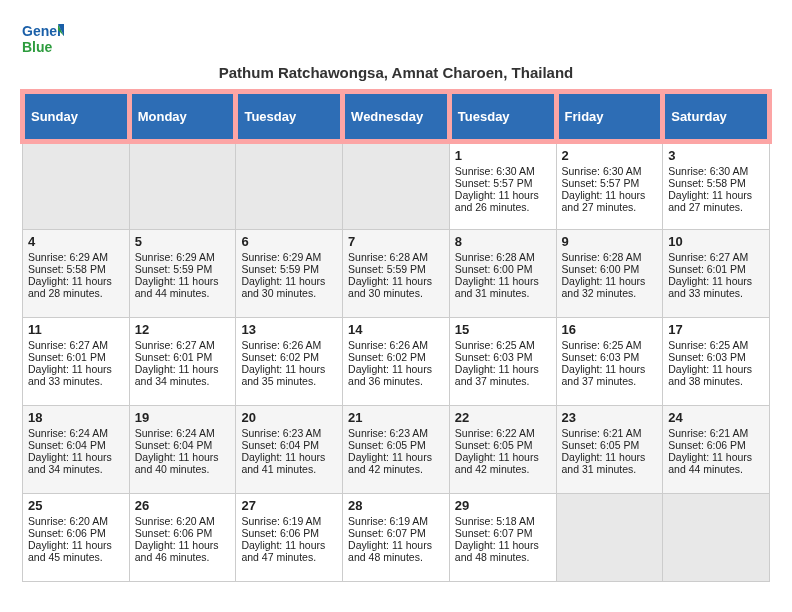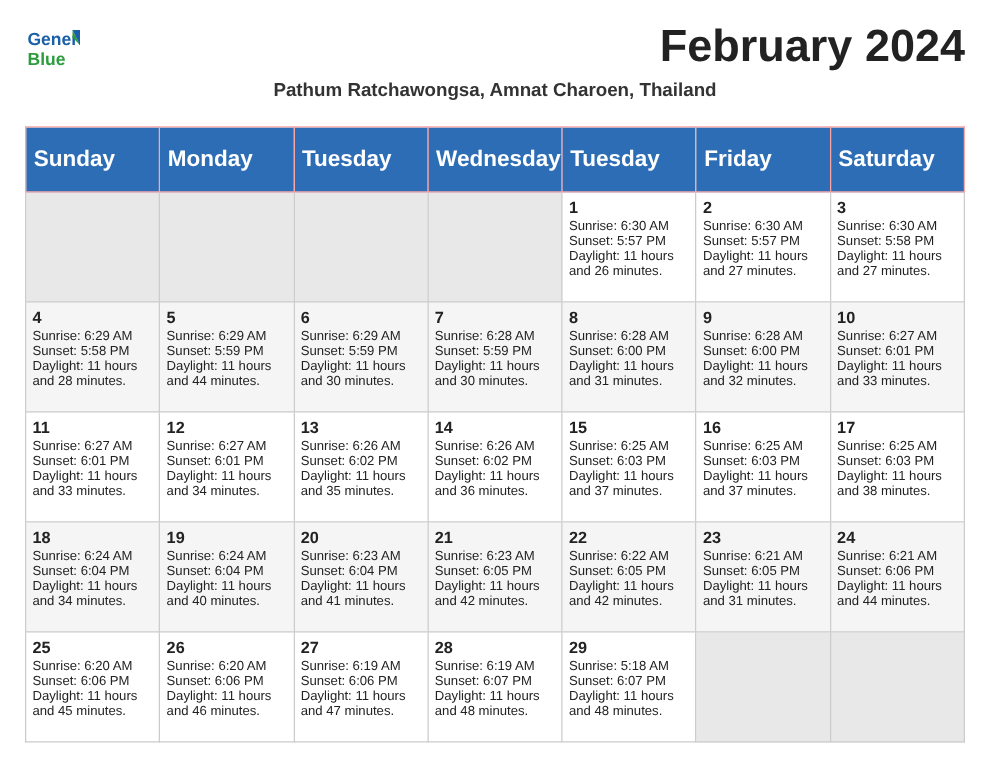--- a/index.html
+++ b/index.html
@@ -27,36 +27,36 @@
     .month-title {
       font-size: 36px;
       font-weight: bold;
       color: #222;
       text-align: right;
     }
     .subtitle {
       font-size: 15px;
       color: #333;
       text-align: center;
-      margin-bottom: 20px;
+      margin-bottom: 8px;
       font-weight: bold;
     }
     table {
       width: 100%;
       border-collapse: collapse;
       table-layout: fixed;
     }
     thead th {
       background: #2d6db5;
       color: #fff;
       text-align: left;
       padding: 15px 6px;
-      font-size: 18px;
-      font-weight: bold;
-      border: 1px solid #fca5a5;
+      font-size: 13px;
+      font-weight: bold;
+      border: 5px solid #fca5a5;
     }
     tbody td {
       vertical-align: top;
       border: 1px solid #ccc;
       padding: 4px 5px;
       font-size: 10.5px;
       color: #222;
       height: 88px;
       background: #fff;
     }
@@ -78,21 +78,20 @@
 
 <div class="header-logo">
   <div class="logo">
     <svg width="44" height="44" viewBox="0 0 44 44">
       <text x="2" y="20" font-size="14" font-weight="bold" fill="#1a5fa8" font-family="Arial">General</text>
       <text x="2" y="36" font-size="14" font-weight="bold" fill="#2d9c3e" font-family="Arial">Blue</text>
       <polygon points="38,8 44,20 38,14" fill="#2d9c3e"></polygon>
       <polygon points="38,8 44,8 44,20" fill="#1a5fa8"></polygon>
     </svg>
   </div>
-  <div class="month-title">February 2024</div>
 </div>
 
 <div class="subtitle">Pathum Ratchawongsa, Amnat Charoen, Thailand</div>
 
 <table>
   <thead>
     <tr>
 
     <th>Sunday</th>
         <th>Monday</th>

